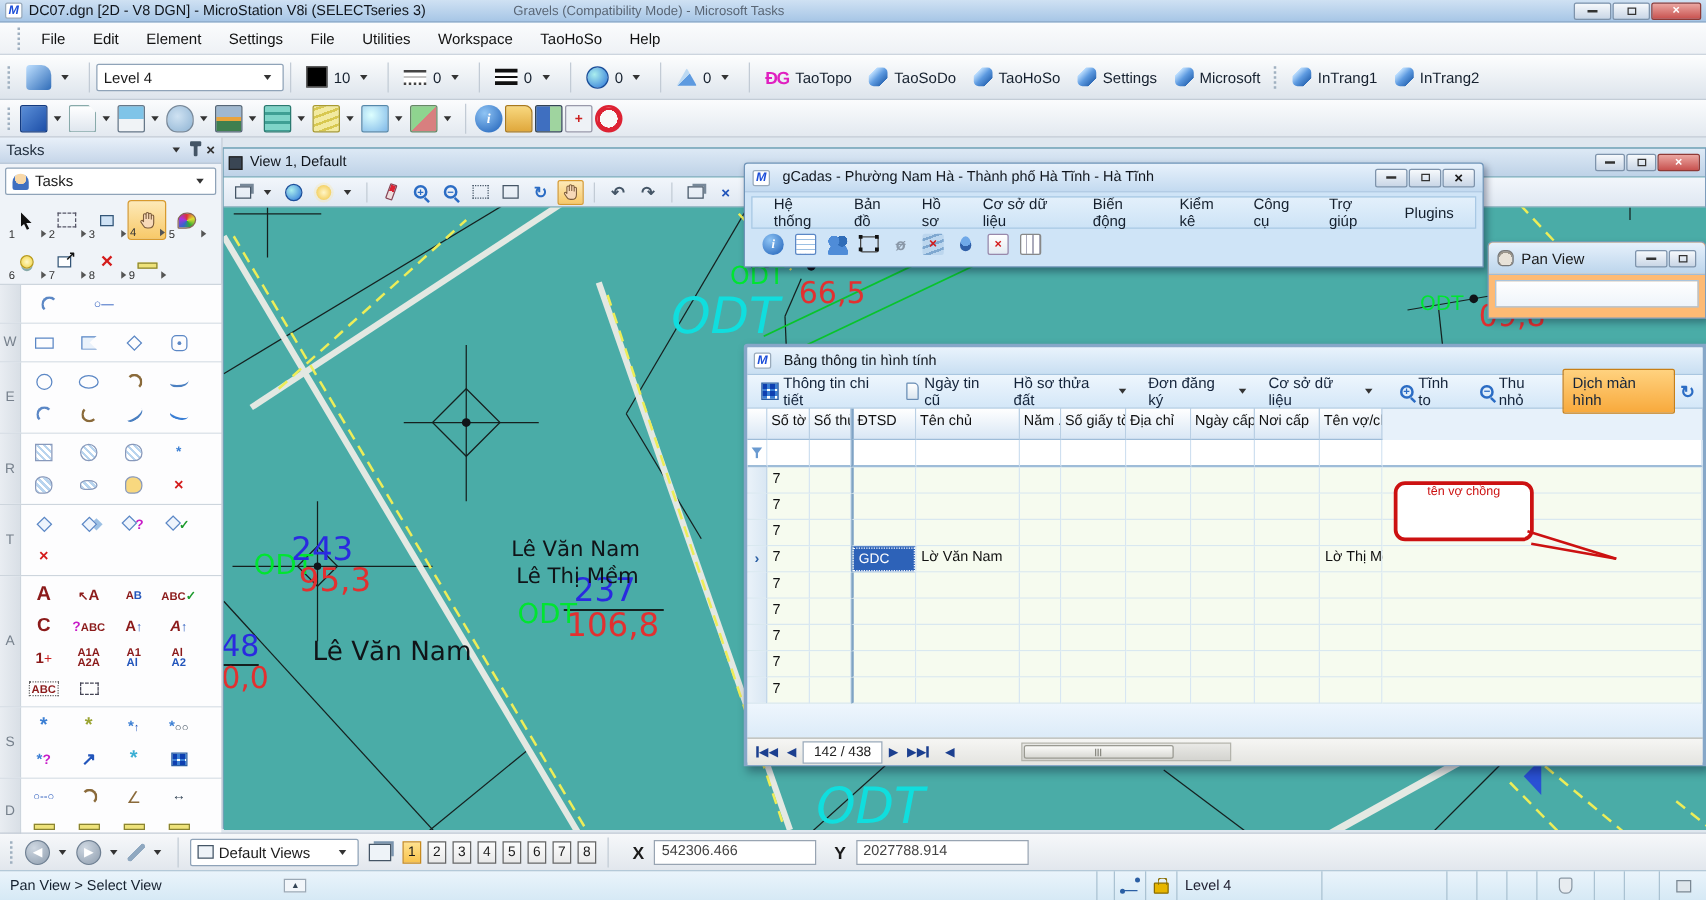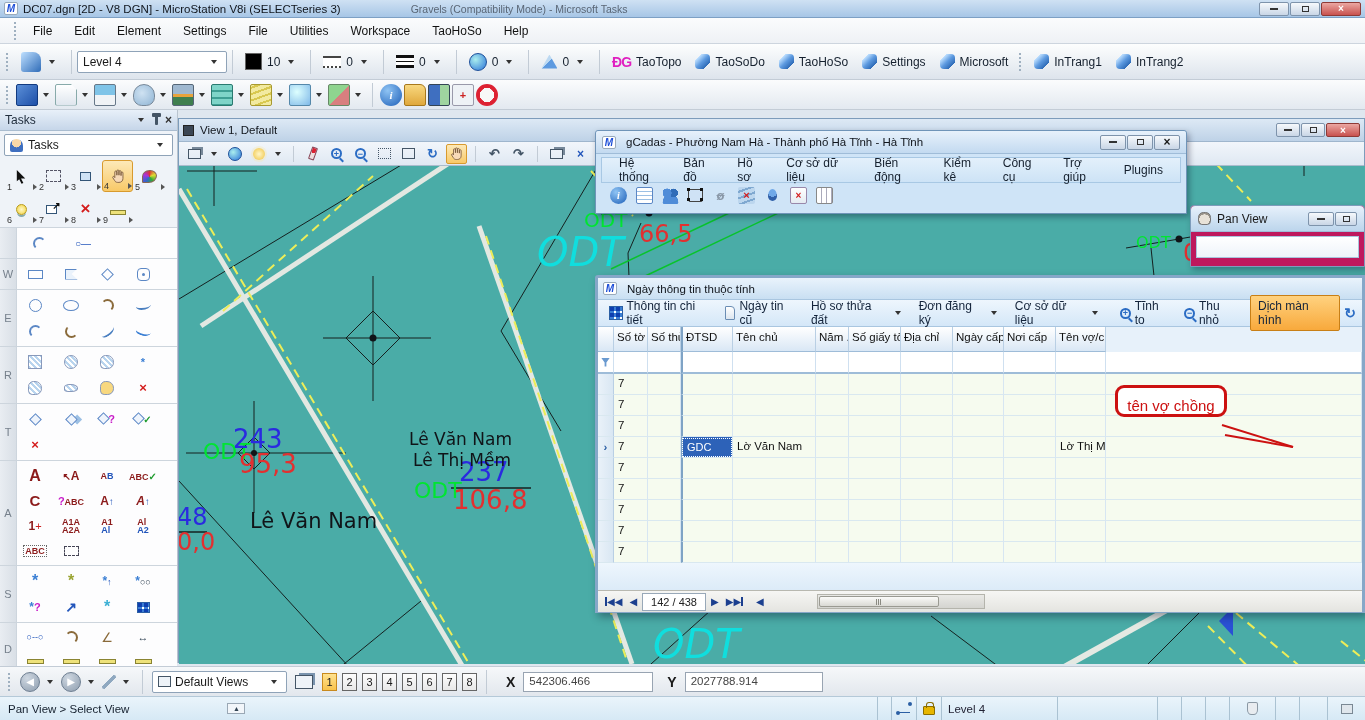--- a/index.html
+++ b/index.html
@@ -126,21 +126,21 @@
 .g-table{background:linear-gradient(#fff,#dce8f4);border:1px solid #5b87c5;background-image:repeating-linear-gradient(#fff 0 3px,#9cc0e4 3px 4px),repeating-linear-gradient(90deg,#fff 0 3px,#9cc0e4 3px 4px)}
 .g-users{background:radial-gradient(circle at 30% 35%,#4f8cd8 27%,transparent 28%),radial-gradient(circle at 68% 35%,#2f6cb8 27%,transparent 28%),radial-gradient(circle at 50% 90%,#4f8cd8 45%,transparent 46%)}
 .g-poly{border:1.5px solid #444;background:#cfe2f5;width:15px;height:13px;position:relative}
 .g-poly:after{content:"";position:absolute;left:-2px;top:-2px;width:3px;height:3px;background:#111;box-shadow:13px 0 #111,0 10px #111,13px 10px #111}
 .g-eye{color:#8a98a8;font-size:13px;font-weight:bold;text-decoration:line-through}
 .g-layx{background:repeating-linear-gradient(-20deg,#bcd6ee 0 4px,#7fa8d0 4px 6px);border-radius:2px;color:#d41c1c;font-size:11px}
 .g-pin{width:9px;height:12px;background:radial-gradient(circle at 50% 30%,#6fa8e8 45%,#2f5fa8 46%);border-radius:50% 50% 50% 50%/60% 60% 40% 40%}
 .g-docx{background:linear-gradient(#fff,#e4ebf2);border:1px solid #98a;color:#d41c1c;font-size:10px}
 .g-cols{background:linear-gradient(#fff,#e8eef4);border:1px solid #888;background-image:repeating-linear-gradient(90deg,#fff 0 4px,#aab 4px 5px)}
 
-#panview{left:1190px;top:205px;width:175px;height:62px;background:#be185d;border:1px solid #7d9cbb;border-radius:4px 4px 0 0;box-shadow:2px 3px 6px rgba(0,0,30,.3);z-index:22}
+#panview{left:1190px;top:193px;width:175px;height:62px;background:#fdba74;border:1px solid #7d9cbb;border-radius:4px 4px 0 0;box-shadow:2px 3px 6px rgba(0,0,30,.3);z-index:22}
 #panview-tb{height:26px;display:flex;align-items:center;gap:6px;padding:0 7px;background:linear-gradient(#e7f1fb,#bcd5ec);border-bottom:1px solid #9fbcd8;border-radius:4px 4px 0 0}
 .handico{width:13px;height:13px;background:radial-gradient(circle at 50% 60%,#e8e2d8 60%,#9a948a 61%);border-radius:40% 40% 30% 30%;border:1px solid #777}
 #panview .content{margin:4px 5px;height:22px;background:linear-gradient(#fff,#eef4fa);border:1px solid #aac4dc}
 
 #attrdlg{left:595px;top:275px;width:770px;height:338px;background:#e7f1fa;border:3px solid #86a7c8;border-left-width:3px;border-radius:3px 0 0 0;box-shadow:3px 4px 8px rgba(0,0,30,.35);z-index:26}
 #attr-tb{height:22px;display:flex;align-items:center;gap:5px;padding:0 5px;background:linear-gradient(#e9f3fc,#c9dff2);border-bottom:1px solid #a9c6e0}
 #attr-tb .ttl{font-size:11.5px;color:#10151c}
 #attr-tools{height:27px;display:flex;align-items:center;gap:4px;padding:0 6px;background:linear-gradient(#eef6fd,#d4e7f8);border-bottom:1px solid #a9c6e0;font-size:12px;color:#13233a}
 .at-item{display:flex;align-items:center;gap:4px;padding:2px 5px}
 .gridico{width:14px;height:14px;background:repeating-linear-gradient(#3b7fd4 0 4px,#fff 4px 6px),repeating-linear-gradient(90deg,#3b7fd4 0 4px,#fff 4px 6px);background-blend-mode:multiply;border:1px solid #2b5fa4}
@@ -157,21 +157,21 @@
 .selcell{background:#2d62b8;color:#fff;outline:1px dotted #fff;outline-offset:-2px;font-size:11px;padding-top:4px}
 #attr-filler{height:27px;background:linear-gradient(#eef6fd,#dcebf8)}
 #attr-nav{height:22px;background:linear-gradient(#f6f6f4,#e4e4e0);border-top:1px solid #b8b8b0;display:flex;align-items:center;gap:3px;padding:0 5px;color:#1b3f8f;font-size:10px}
 .navbtn{display:flex;align-items:center;color:#1b3f8f;padding:0 2px}
 .navbar2{width:2px;height:9px;background:#1b3f8f}
 .reccount{background:#fff;border:1px solid #98a8b8;padding:2px 8px;color:#222;font-size:11px}
 .hsb-track{width:168px;height:15px;background:linear-gradient(#e9e9e6,#d4d4d0);border:1px solid #b4b4ac;margin-left:48px;display:flex;align-items:center;padding:1px}
 .hsb-thumb{width:120px;height:11px;background:linear-gradient(#fbfbf9,#d9d9d4);border:1px solid #9a9a92;border-radius:2px;display:flex;align-items:center;justify-content:center;gap:1px}
 .hsb-thumb i{width:1px;height:6px;background:#8a8a82}
 
-#callout{position:absolute;left:517px;top:107px;width:112px;height:32px;background:#fff;border:3px solid #cc1111;border-radius:9px;display:flex;align-items:flex-end;justify-content:center;color:#cc1111;font-size:15px;z-index:5}
+#callout{position:absolute;left:517px;top:107px;width:112px;height:48px;background:#fff;border:3px solid #cc1111;border-radius:9px;display:flex;align-items:flex-start;justify-content:center;color:#cc1111;font-size:10px;z-index:5}
 
 #btoolbar{left:0;top:666px;width:1365px;height:30px;background:linear-gradient(#f6f8fa,#e2e7ed);border-top:1px solid #c3ccd6;display:flex;align-items:center;padding:0 4px;gap:4px;z-index:40}
 .cnav{width:20px;height:20px;border-radius:50%;background:radial-gradient(circle at 35% 30%,#cfd8e2,#8e9dae);border:1px solid #6e7f92;display:flex;align-items:center;justify-content:center;color:#fff;font-size:10px}
 .vnum{width:15px;height:18px;border:1px solid #666;background:linear-gradient(#fdfdfd,#e8e8e8);font-size:11px;display:flex;align-items:center;justify-content:center;margin-left:1px}
 .vnum.active{background:linear-gradient(#ffe28f,#f8c34d);border-color:#c88a1e}
 .coordlbl{font-weight:bold;font-size:14px;margin:0 4px 0 10px}
 .coordfield{width:130px;height:20px;background:#fff;border:1px solid #98a4b2;padding:2px 5px;color:#444;font-size:11.5px}
 .vg-ico{width:18px;height:14px;border:1.5px solid #456;background:#eef3f8;box-shadow:3px -3px 0 -1px #7a94ae;margin:0 4px}
 .pen-ico{width:14px;height:14px;background:linear-gradient(135deg,transparent 40%,#8fa8c0 40% 60%,transparent 60%);border-radius:2px}
 
@@ -696,21 +696,21 @@
           <span class="box"></span>
         </span>
     </span>
   </div>
   <div class="content"></div>
 </div>
 
 <div id="attrdlg" class="abs">
   <div id="attr-tb">
     <span class="ms-ico">M</span>
-    <span class="ttl">Ngày thông tin thuộc tính</span>
+    <span class="ttl">Bảng thông tin hình tính</span>
   </div>
   <div id="attr-tools">
     <span class="at-item">
         <span class="gridico"></span>
         <span>Thông tin chi tiết</span>
       </span>
     <span class="at-item">
         <span class="pageico"></span>
         <span>Ngày tin cũ</span>
       </span>

